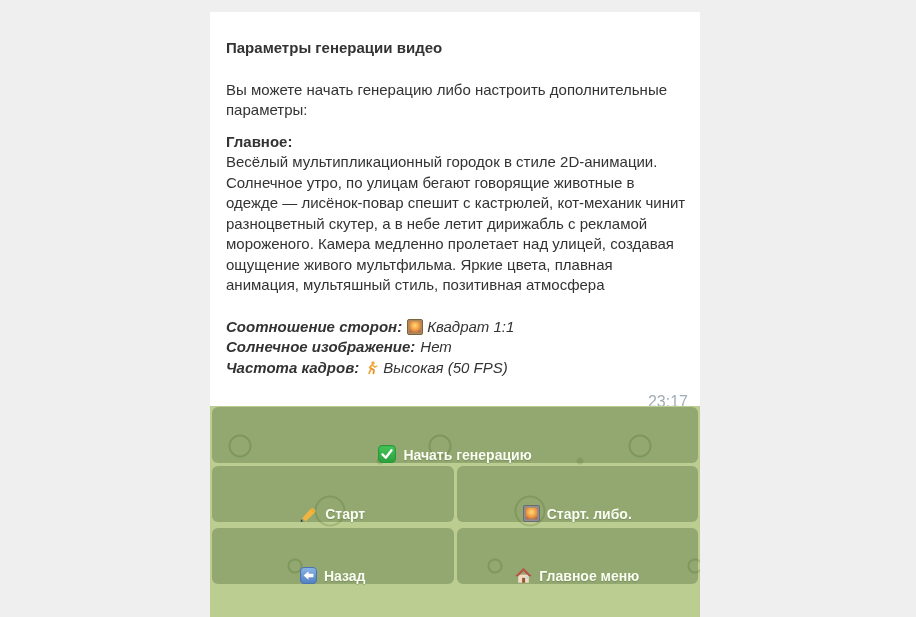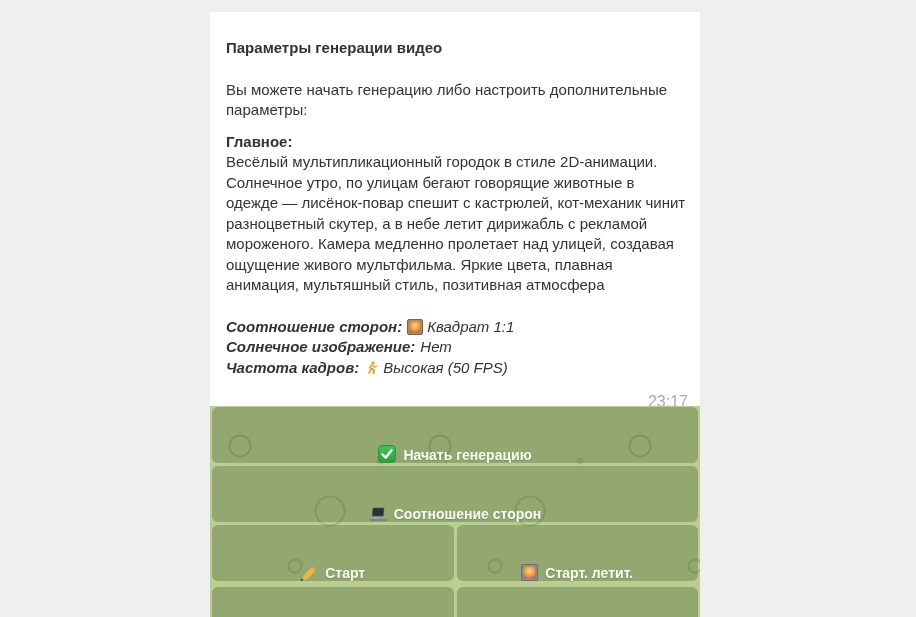--- a/index.html
+++ b/index.html
@@ -137,32 +137,20 @@
                 </linearGradient>
               </defs>
               <rect x="0.5" y="0.5" width="15" height="15" rx="3.5" fill="url(#chk)" stroke="#289a3c"></rect>
               <path d="M4 8.4 L6.9 11.3 L12 4.7" stroke="#ffffff" stroke-width="2.1" fill="none" stroke-linecap="round" stroke-linejoin="round"></path>
             </svg>
           </span>
         <span class="kb-label">Начать генерацию</span>
       </div>
     </div>
 
-    <div class="kb-row">
-      <div class="kb-btn">
-        <span class="ico">
-            <svg width="18" height="16" viewBox="0 0 18 16">
-              <path d="M4 2 L15 2 L14.2 10 L3.2 10 Z" fill="#2e3033" stroke="#4a4d52" stroke-width="0.6"></path>
-              <path d="M2 11 L16.2 11 L17.2 13.4 L1 13.4 Z" fill="#9aa0a6"></path>
-              <rect x="1" y="13.4" width="16.2" height="1.2" fill="#6b7075"></rect>
-            </svg>
-          </span>
-        <span class="kb-label">Соотношение сторон</span>
-      </div>
-    </div>
 
     <div class="kb-row">
       <div class="kb-btn">
         <span class="ico">
             <svg width="18" height="16" viewBox="0 0 18 16">
               <path d="M1.2 13.2 L3.2 15.4 L0.6 15.8 Z" fill="#2f3237"></path>
               <path d="M2.2 12.2 L5.8 15.2 L14.8 6.6 Q16.2 5.3 14.9 4 L13.3 2.6 Q12 1.5 10.8 2.8 Z" fill="#f2b43e"></path>
               <path d="M10.8 2.8 L14.9 6.5" stroke="#d99a26" stroke-width="0.8"></path>
             </svg>
           </span>
@@ -175,21 +163,21 @@
                 <radialGradient id="pic2" cx="50%" cy="38%" r="75%">
                   <stop offset="0%" stop-color="#ffd978"></stop>
                   <stop offset="55%" stop-color="#f09a40"></stop>
                   <stop offset="100%" stop-color="#a05c52"></stop>
                 </radialGradient>
               </defs>
               <rect x="0.5" y="0.5" width="15" height="15" rx="1.5" fill="#8d8f93" stroke="#6a6c70"></rect>
               <rect x="2.5" y="2.5" width="11" height="11" fill="url(#pic2)"></rect>
             </svg>
           </span>
-        <span class="kb-label">Старт. летит.</span>
+        <span class="kb-label">Старт. либо.</span>
       </div>
     </div>
 
     <div class="kb-row">
     </div>
 
     <div class="kb-row">
       <div class="kb-btn">
         <span class="ico">
             <svg width="17" height="17" viewBox="0 0 16 16">

